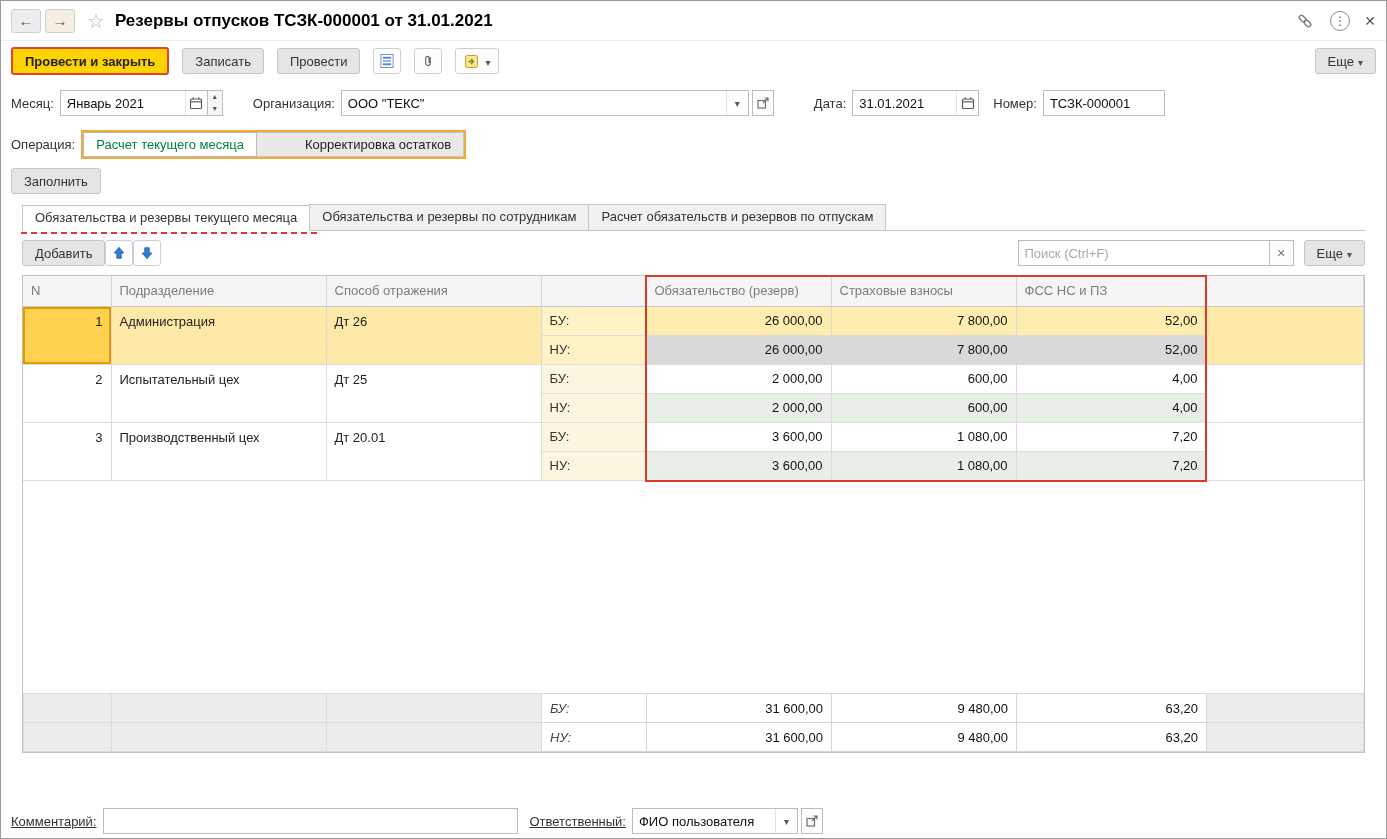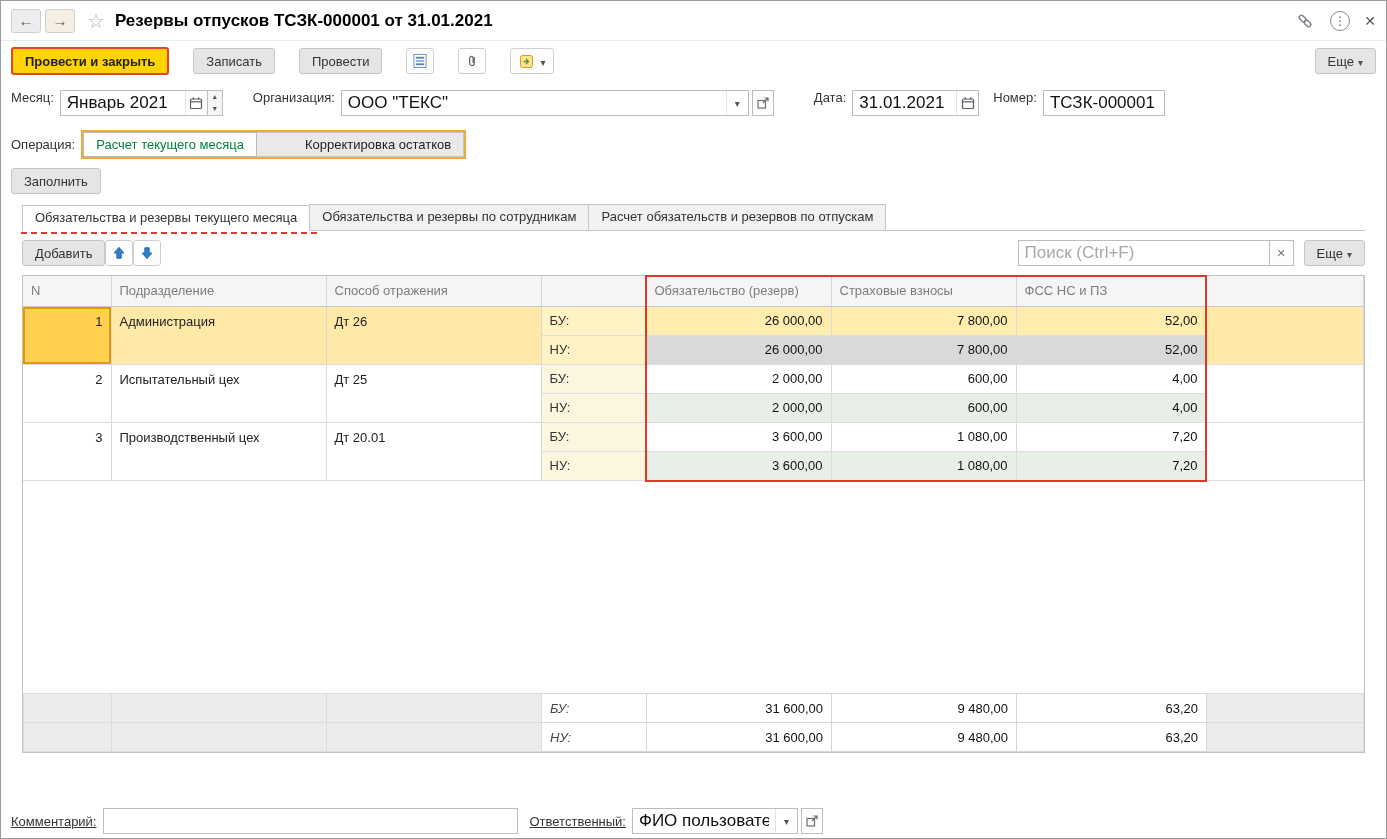--- a/index.html
+++ b/index.html
@@ -12,33 +12,33 @@
   .navbtn { width:30px; height:24px; margin-right:4px; border:1px solid #cfcfcf; border-radius:3px; background:#ededed; color:#555; font-size:15px; line-height:20px; cursor:pointer; }
   .navbtn.fwd { background:#f4efe2; }
   .star { font-size:20px; color:#b7b7b7; margin:0 10px 0 8px; cursor:pointer; }
   .title { font-size:17px; font-weight:bold; color:#000; white-space:nowrap; }
   .tb-right { margin-left:auto; display:flex; align-items:center; gap:14px; }
   .tb-ico { width:22px; height:22px; display:flex; align-items:center; justify-content:center; color:#777; cursor:pointer; }
   .menu-circle { width:20px; height:20px; border:1px solid #8a8a8a; border-radius:50%; display:flex; align-items:center; justify-content:center; font-size:12px; color:#555; cursor:pointer; }
   .close-x { font-size:14px; color:#555; cursor:pointer; }
 
   
-  .toolbar { display:flex; align-items:center; gap:24px; padding:6px 10px 7px 10px; }
+  .toolbar { display:flex; align-items:center; gap:13px; padding:6px 10px 7px 10px; }
   .btn { height:26px; padding:0 12px; background:#e5e5e5; border:1px solid #c6c6c6; border-radius:3px; font-size:13px; color:#333; cursor:pointer; white-space:nowrap; }
   .btn.primary { height:28px; background:#ffd400; border:2px solid #e8432a; font-weight:bold; color:#222; }
   .iconbtn { width:28px; height:26px; background:#fdfdfd; border:1px solid #cfcfcf; border-radius:3px; display:flex; align-items:center; justify-content:center; cursor:pointer; }
   .iconbtn.withcaret { width:44px; gap:2px; }
   .caret::after { content:"▾"; font-size:10px; color:#555; margin-left:4px; }
   .spacer { flex:1; }
 
   
-  .row-fields { display:flex; margin:8px 10px 0 10px; white-space:nowrap; }
+  .row-fields { display:flex; align-items:center; margin:8px 10px 0 10px; white-space:nowrap; }
   .flabel { color:#333; margin-right:6px; }
   .field { display:inline-flex; align-items:center; height:26px; border:1px solid #bdbdbd; background:#fff; }
-  .field input { border:none; outline:none; height:22px; font-size:17px; font-family:inherit; padding:6px 6px; flex:1; min-width:0; color:#111; }
+  .field input { border:none; outline:none; height:22px; font-size:13px; font-family:inherit; padding:6px 6px; flex:1; min-width:0; color:#111; }
   .infbtn { width:22px; height:24px; display:flex; align-items:center; justify-content:center; border-left:1px solid #e3e3e3; background:#fff; cursor:pointer; }
   .spin { width:15px; height:26px; border:1px solid #bdbdbd; border-left:none; display:flex; flex-direction:column; background:#f6f6f6; }
   .spin span { flex:1; font-size:8px; line-height:12px; text-align:center; color:#555; cursor:pointer; }
   .spin .up::after { content:"▴"; }
   .spin .dn::after { content:"▾"; }
   .openbtn { width:22px; height:26px; margin-left:3px; border:1px solid #bdbdbd; background:#fdfdfd; display:flex; align-items:center; justify-content:center; cursor:pointer; }
 
   .row-check { display:flex; align-items:center; margin:10px 10px 0 12px; }
   .checkbox { width:15px; height:15px; border:1px solid #949494; background:#fff; margin-right:7px; cursor:pointer; }
   .chk-label { color:#333; margin-right:14px; }

